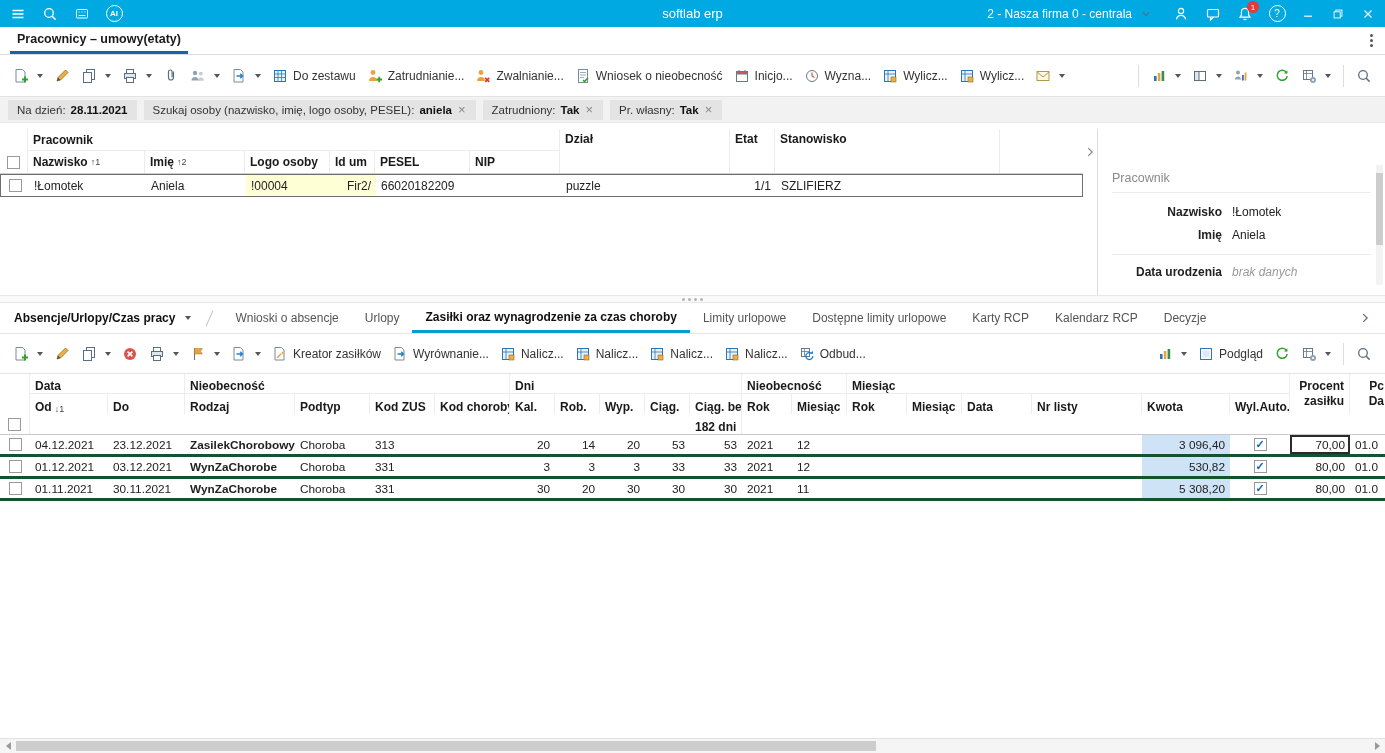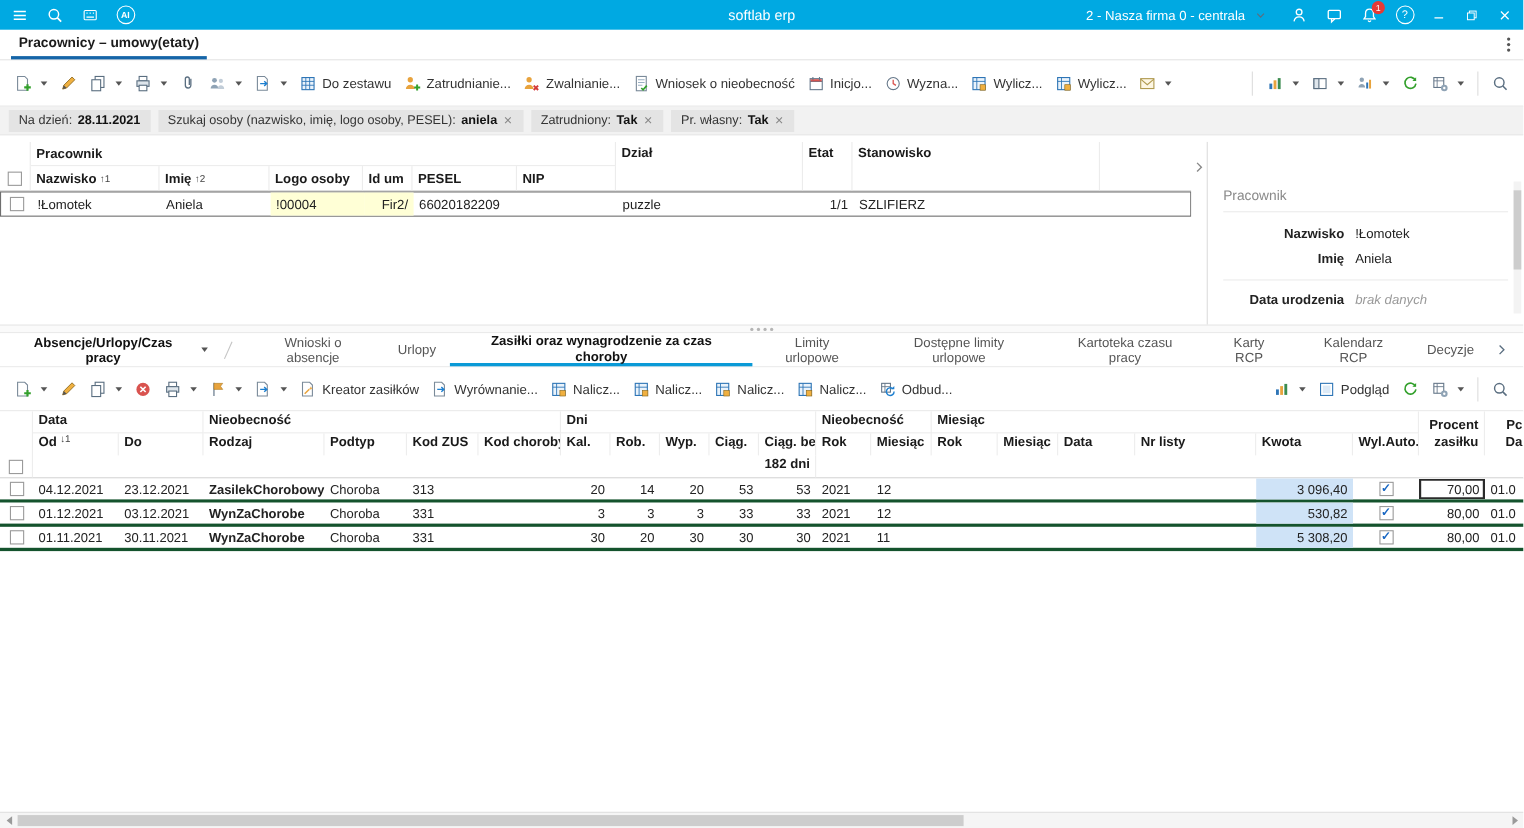--- a/index.html
+++ b/index.html
@@ -74,21 +74,21 @@
   .splitter i{width:3px;height:3px;background:#b5b5b5;border-radius:50%}
   
   .sectabs{height:31px;display:flex;align-items:stretch;padding:0 8px;border-bottom:1px solid #e6e6e6;background:#fff}
   .sel-btn{display:flex;align-items:center;gap:7px;font-weight:bold;padding:0 6px;color:#111}
   .slash{width:1px;height:17px;background:#c4c4c4;transform:rotate(24deg);margin:auto 12px}
   .stab{display:flex;align-items:center;padding:0 13px;color:#555}
   .stab.active{color:#111;font-weight:bold;border-bottom:3px solid #0a9ad7}
   .more-tabs{display:flex;align-items:center;padding:0 5px;color:#888;margin-left:auto}
   
   .bghead{display:grid;grid-template-columns:var(--bcols);grid-template-rows:20px 20px 20px;border-bottom:1px solid #c9c9c9;background:#fff}
-  .gh{display:flex;align-items:flex-start;padding:0 5px;white-space:nowrap;overflow:hidden;border-right:1px solid #ededed;font-weight:bold;color:#1a1a1a}
+  .gh{display:flex;align-items:flex-end;padding:0 5px;white-space:nowrap;overflow:hidden;border-right:1px solid #ededed;font-weight:bold;color:#1a1a1a}
   .gh.group{border-bottom:1px solid #ededed}
   .gh.merged{flex-direction:column;align-items:flex-end;justify-content:center;line-height:1.25}
   .gh.chkcell{flex-direction:column;justify-content:flex-end;align-items:center;padding-bottom:3px}
   .brow{display:grid;grid-template-columns:var(--bcols);height:22px;border-bottom:3px solid #14532d;background:#fff}
   .bc{display:flex;align-items:center;padding:0 5px;overflow:hidden;white-space:nowrap;font-size:11.8px}
   .bold{font-weight:bold}
   .kwota{background:#cfe3f7}
   .focus{box-shadow:inset 0 0 0 2px #2b2b2b}
   
   .hscroll{position:absolute;left:0;right:0;bottom:0;height:15px;background:#f5f5f5;border-top:1px solid #e2e2e2;display:flex;align-items:center}
@@ -590,21 +590,20 @@
   <button class="sel-btn">
     <span>Absencje/Urlopy/Czas pracy</span>
     <span class="dd"></span>
   </button>
   <span class="slash"></span>
   <button class="stab">Wnioski o absencje</button>
   <button class="stab">Urlopy</button>
   <button class="stab active">Zasiłki oraz wynagrodzenie za czas choroby</button>
   <button class="stab">Limity urlopowe</button>
   <button class="stab">Dostępne limity urlopowe</button>
-  <button class="stab">Kartoteka czasu pracy</button>
   <button class="stab">Karty RCP</button>
   <button class="stab">Kalendarz RCP</button>
   <button class="stab">Decyzje</button>
   <button class="more-tabs">
       <svg class="ico sm">
         <use href="#i-chev"></use>
       </svg>
     </button>
 </nav>
 

